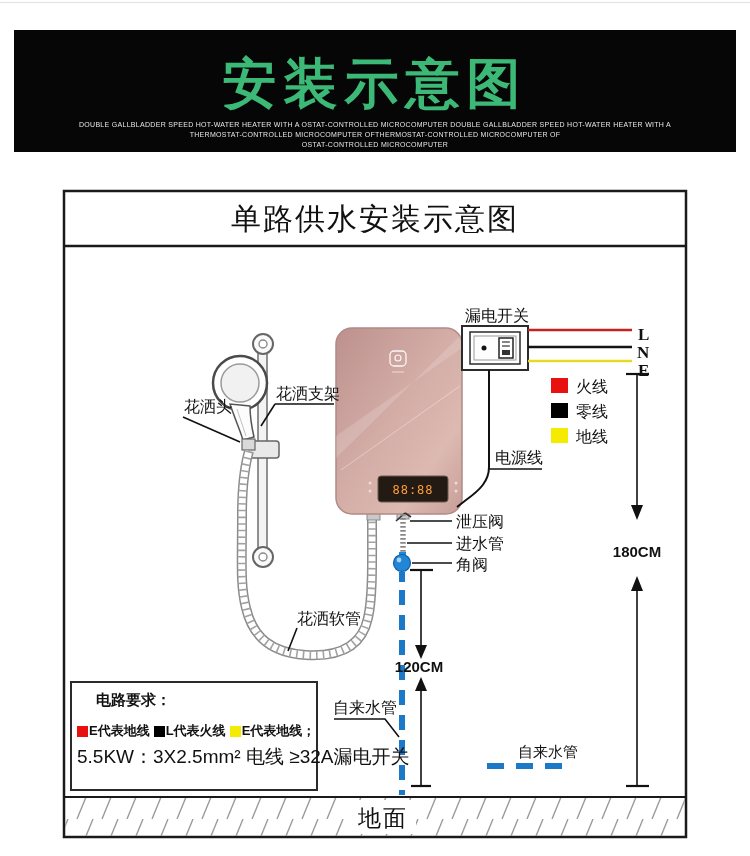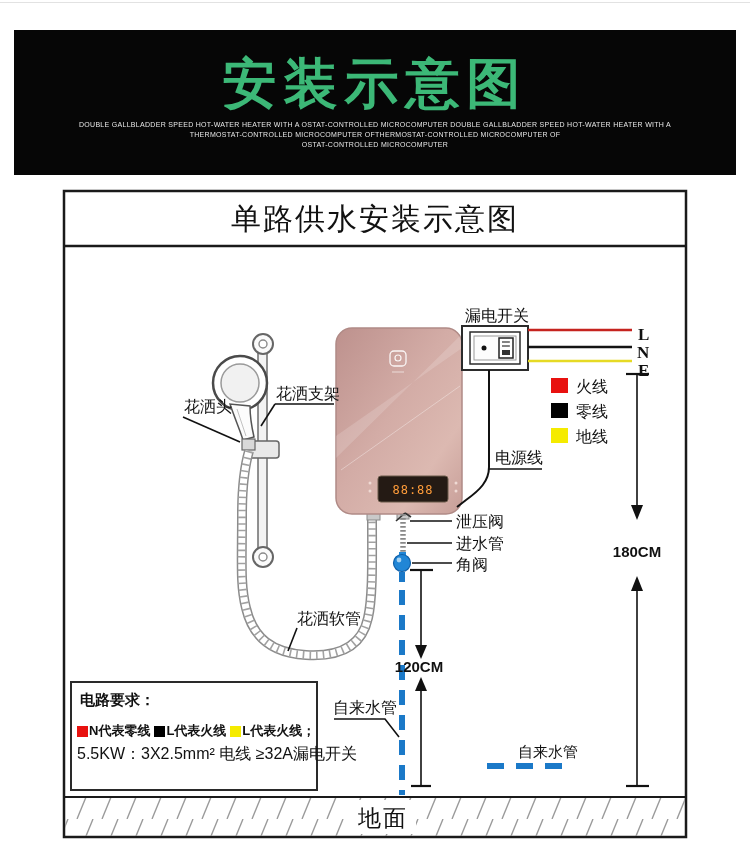--- a/index.html
+++ b/index.html
@@ -2,21 +2,21 @@
 <html><head>
 <meta charset="utf-8">
 <style>
   html,body{margin:0;padding:0;}
   body{
     width:750px;height:856px;position:relative;background:#ffffff;
     font-family:"Liberation Sans",sans-serif;color:#111;overflow:hidden;
   }
   .top-line{position:absolute;left:0;top:2px;width:750px;height:1px;background:#e2e2e2;}
   
-  .banner{position:absolute;left:14px;top:30px;width:722px;height:145px;background:#060606;text-align:center;}
+  .banner{position:absolute;left:14px;top:30px;width:722px;height:122px;background:#060606;text-align:center;}
   .banner-title{
     margin:0;padding-top:24px;font-size:54px;line-height:58px;font-weight:bold;
     letter-spacing:7px;color:#3cb877;font-family:"Liberation Sans",sans-serif;
   }
   .banner-sub{margin-top:8px;}
   .banner-sub div{
     font-size:7px;line-height:10px;color:#e6e6e6;letter-spacing:.3px;
     font-family:"Liberation Sans",sans-serif;
   }
   
@@ -25,25 +25,25 @@
   .dim{font-size:15px;fill:#111;font-weight:600;font-family:"Liberation Sans",sans-serif;}
   .term{font-size:17px;fill:#111;font-weight:600;font-family:"Liberation Serif",serif;}
   .dtitle{font-size:30px;fill:#111;letter-spacing:2px;font-family:"Liberation Sans",sans-serif;}
   .ground-lbl{font-size:23px;fill:#111;letter-spacing:2px;font-family:"Liberation Sans",sans-serif;}
   .disp{font-size:12px;fill:#ff9c3a;font-family:"DejaVu Sans Mono",monospace;letter-spacing:1px;}
   
   .req-box{
     position:absolute;left:70px;top:681px;width:248px;height:110px;background:#fff;
     border:2px solid #2a2a2a;box-sizing:border-box;
   }
-  .req-title{margin:8px 0 0 8px;font-size:15px;font-weight:bold;}
+  .req-title{margin:8px 0 0 24px;font-size:15px;font-weight:bold;}
   .req-legend{display:flex;align-items:center;margin:12px 0 0 5px;white-space:nowrap;}
   .req-legend .sq{width:11px;height:11px;display:inline-block;flex:0 0 auto;margin-right:1px;}
   .req-legend .t{font-size:13px;font-weight:bold;margin-right:4px;}
-  .req-line{margin:4px 0 0 5px;font-size:16px;font-weight:500;white-space:nowrap;}
+  .req-line{margin:4px 0 0 5px;font-size:19px;font-weight:500;white-space:nowrap;}
 </style>
 </head>
 <body>
 
 <div class="top-line"></div>
 
 <div class="banner">
   <h1 class="banner-title" style="color: rgb(60, 184, 119);">安装示意图</h1>
   <div class="banner-sub">
     <div>DOUBLE GALLBLADDER SPEED HOT-WATER HEATER WITH A OSTAT-CONTROLLED MICROCOMPUTER DOUBLE GALLBLADDER SPEED HOT-WATER HEATER WITH A</div>
@@ -216,20 +216,20 @@
     <text class="lbl" x="333" y="713">自来水管</text>
     <polyline points="334,719 385,719 399,737" fill="none" stroke="#111" stroke-width="1.6"></polyline>
   </g>
   <text class="lbl" x="518" y="757" style="font-size:15px">自来水管</text>
 </svg>
 
 <div class="req-box">
   <div class="req-title">电路要求：</div>
   <div class="req-legend">
     <span class="sq" style="background: rgb(232, 17, 15);"></span>
-    <span class="t">N代表零线</span>
+    <span class="t">E代表地线</span>
     <span class="sq" style="background: rgb(0, 0, 0);"></span>
     <span class="t">L代表火线</span>
     <span class="sq" style="background: rgb(245, 235, 0);"></span>
-    <span class="t">L代表火线；</span>
+    <span class="t">E代表地线；</span>
   </div>
   <div class="req-line">5.5KW：3X2.5mm² 电线 ≥32A漏电开关</div>
 </div>
 
 </body></html>

